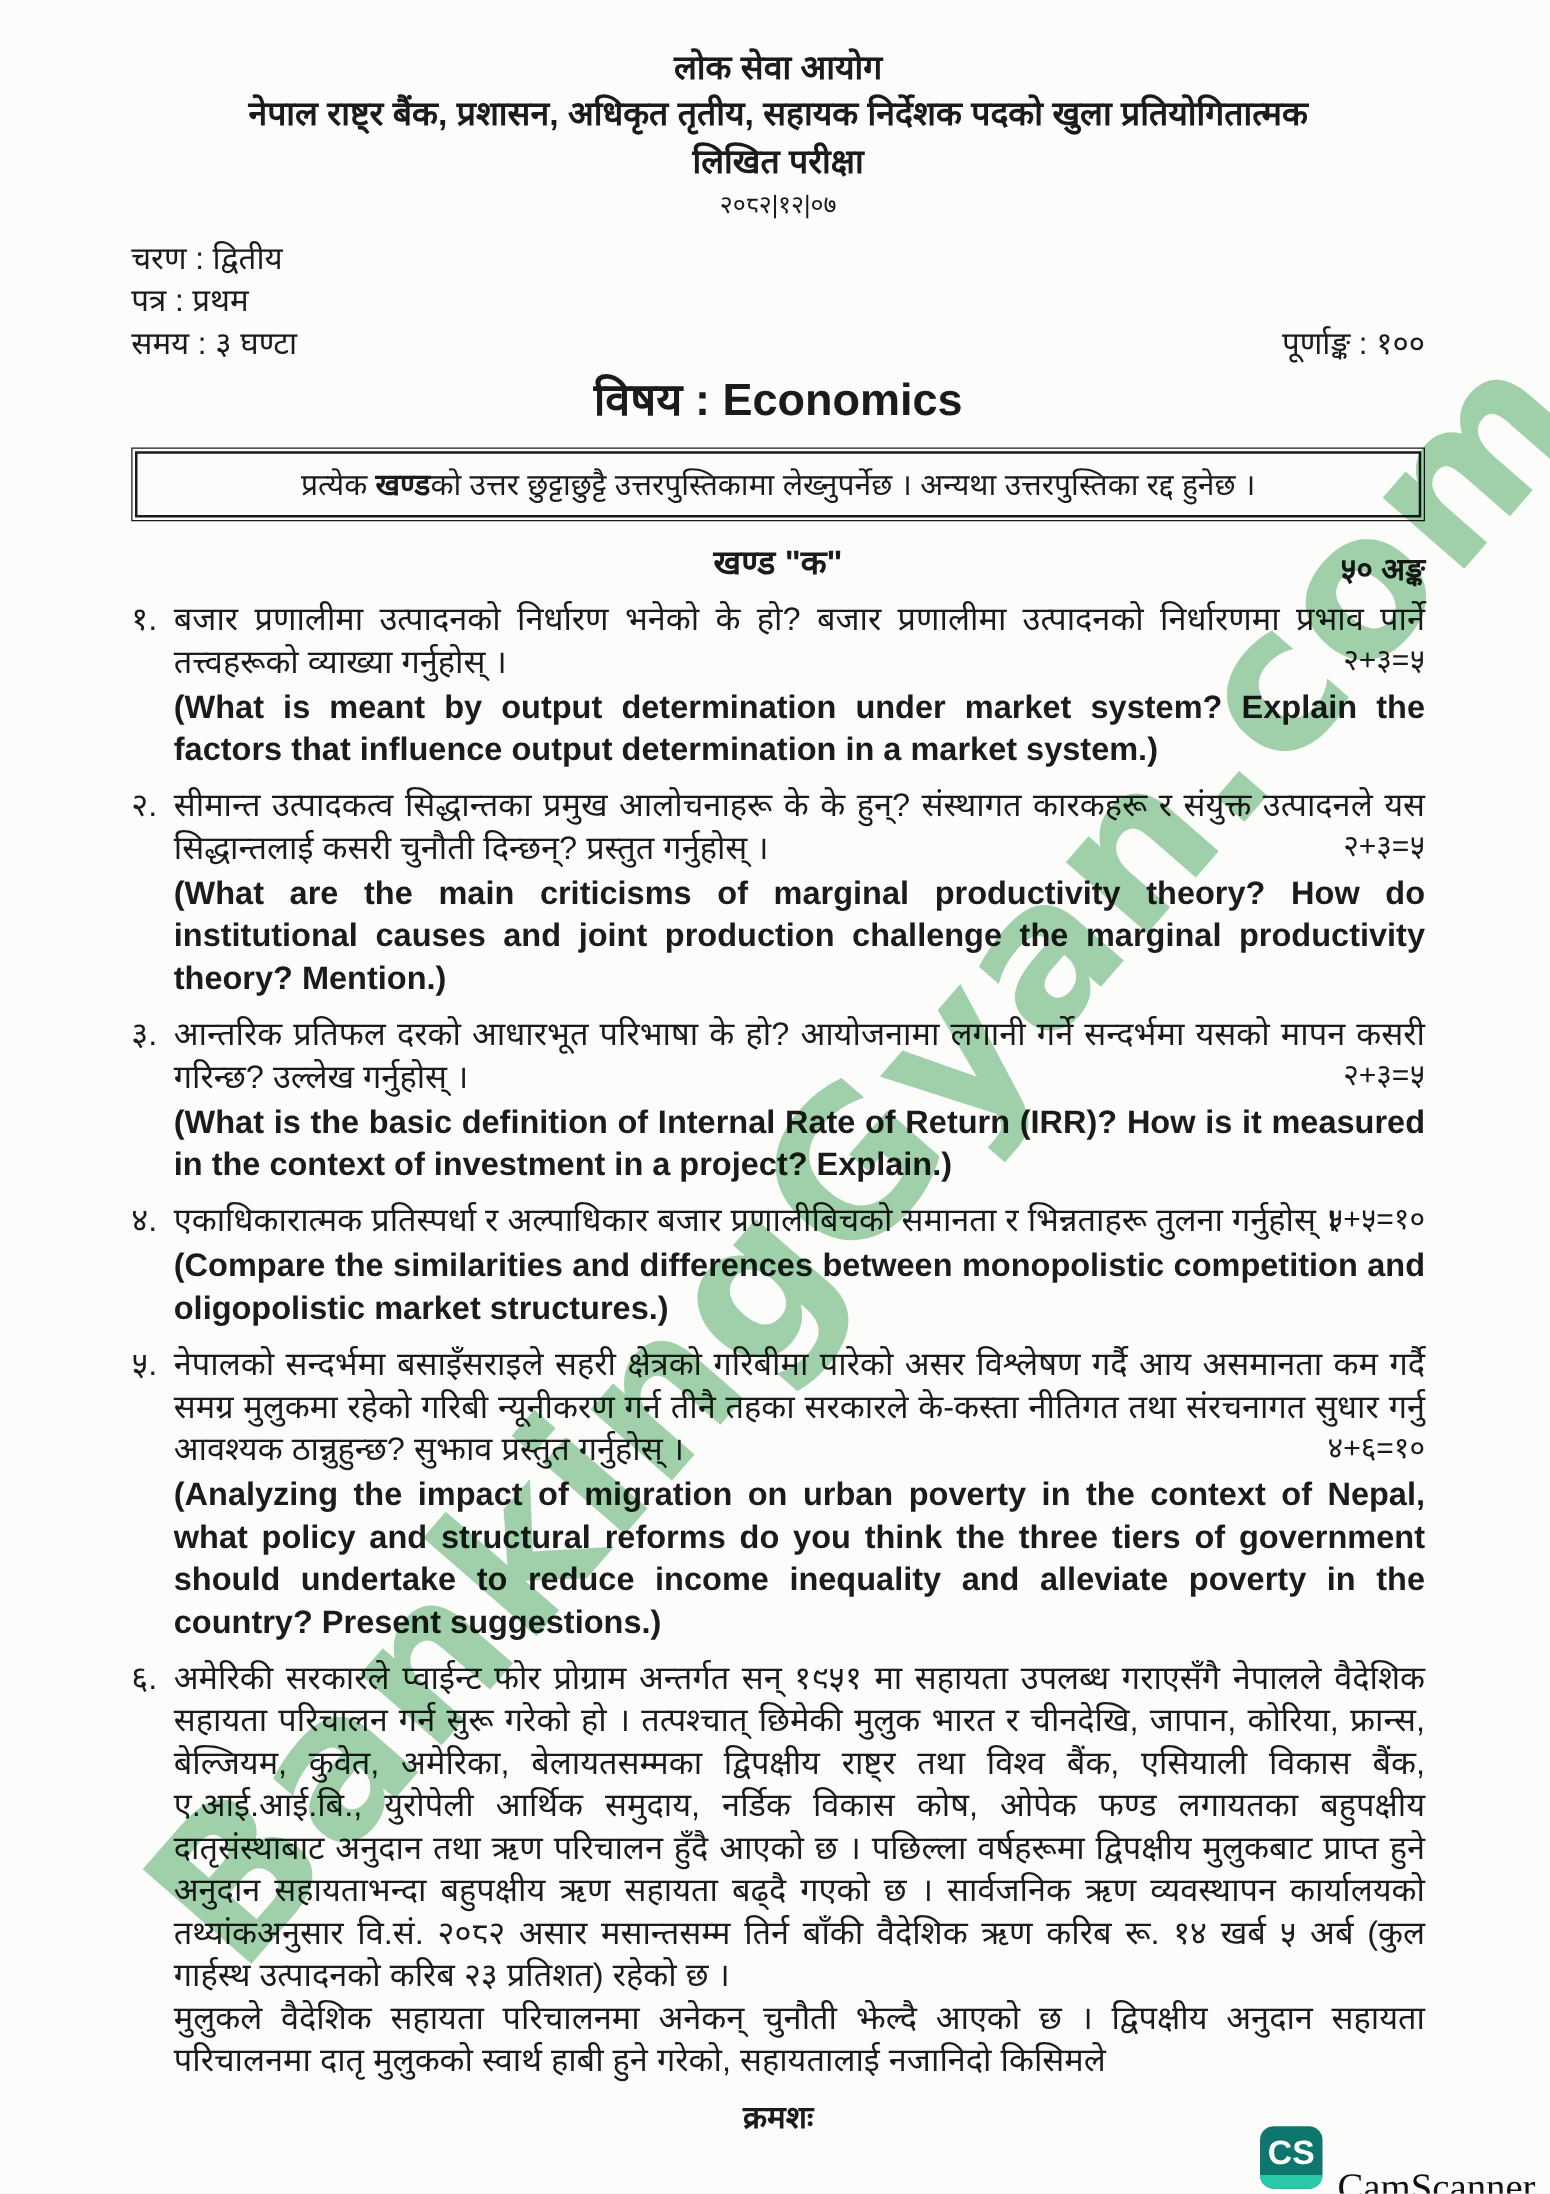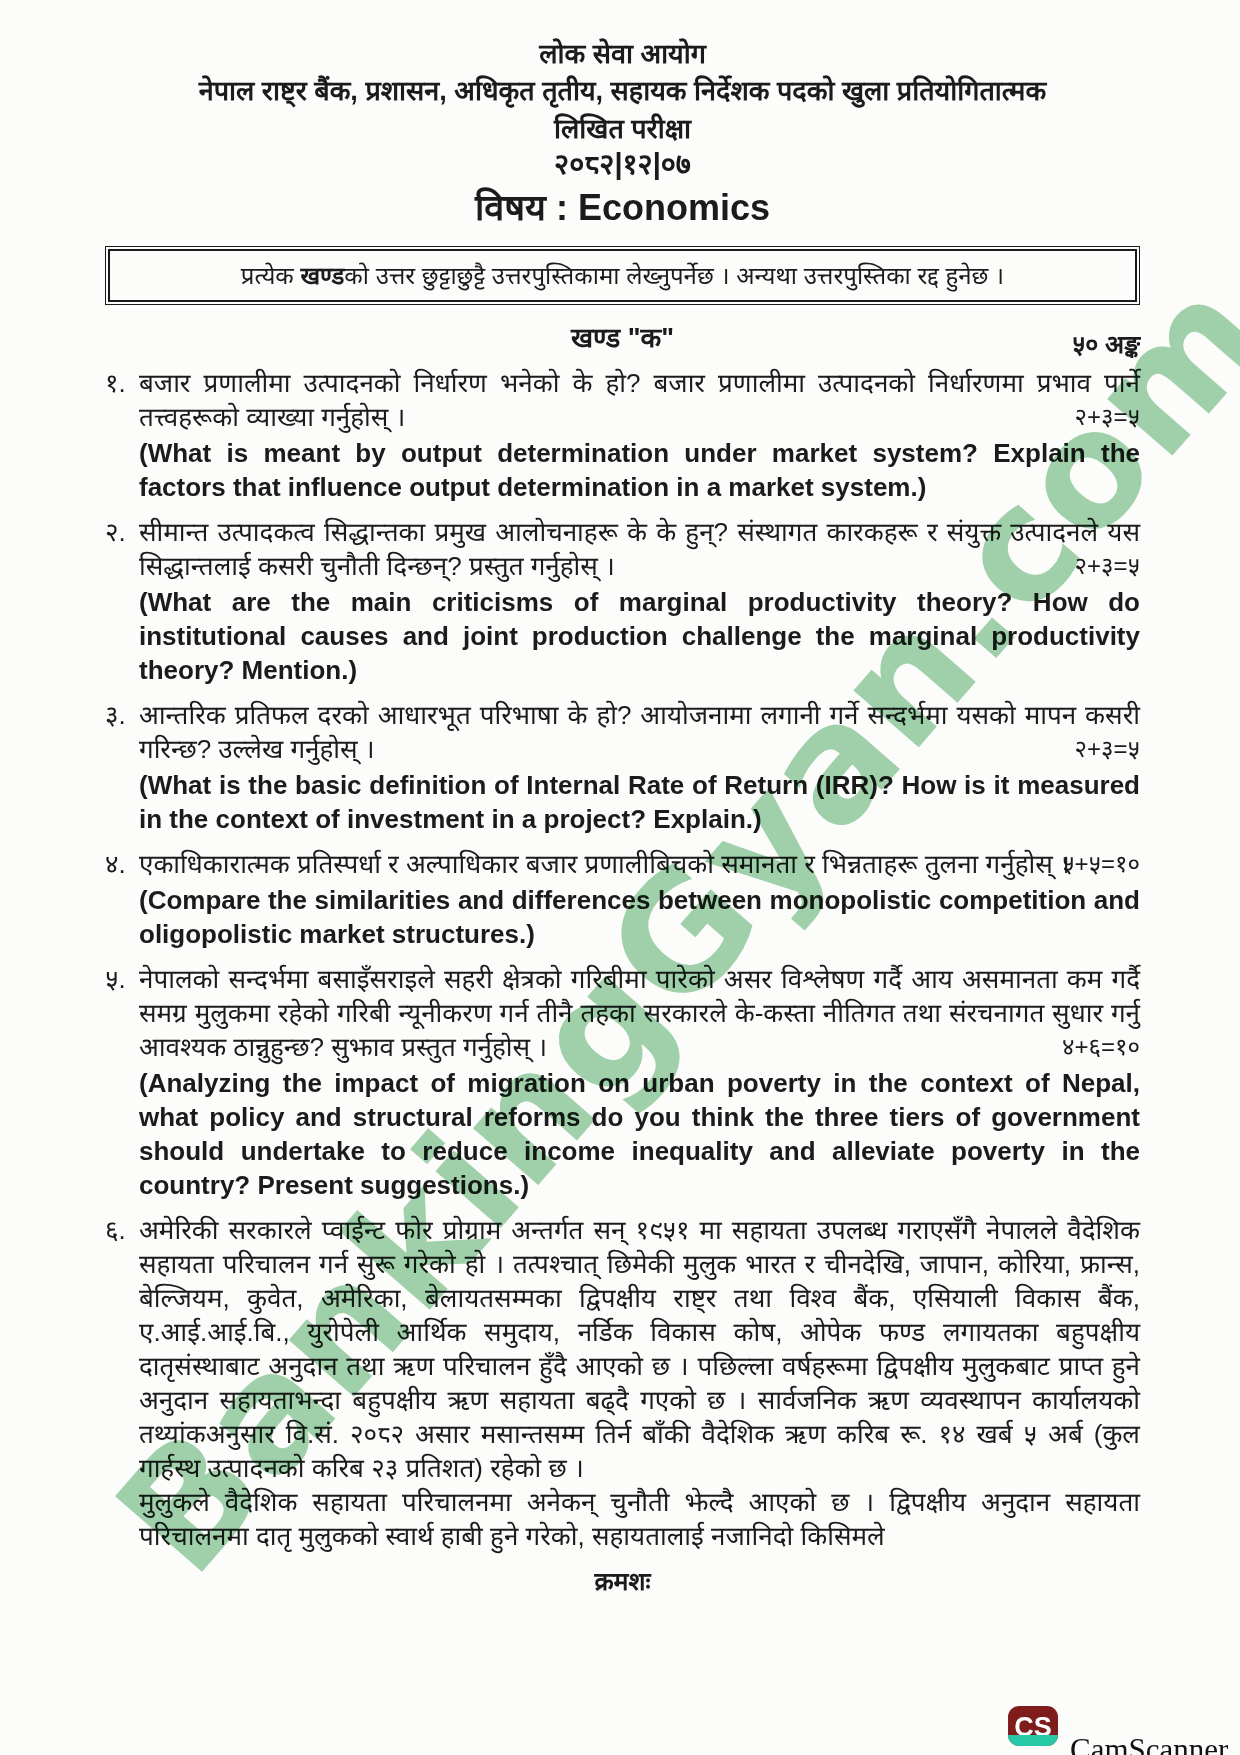--- a/index.html
+++ b/index.html
@@ -12,21 +12,21 @@
     padding:36px 100px 0 105px;
     overflow:hidden;
     font-family:"Liberation Sans","DejaVu Sans",sans-serif;
     color:#1b1b1b;
   }
   
   .hdr{ text-align:center; font-weight:bold; }
   .hdr-org{ font-size:27px; line-height:36px; }
   .hdr-exam{ font-size:27px; line-height:38px; }
   .hdr-type{ font-size:27px; line-height:38px; }
-  .hdr-date{ font-size:29px; line-height:32px; font-weight:bold; }
+  .hdr-date{ font-size:20px; line-height:32px; font-weight:normal; }
   
   .meta{ margin-top:10px; font-size:25px; line-height:34px; }
   .meta-row{ display:flex; justify-content:space-between; }
   
   .subject{ text-align:center; font-size:36px; font-weight:bold; margin-top:10px; line-height:36px;}
   .subject .latin{ font-family:"Liberation Sans",sans-serif; }
   
   .ibox-outer{ margin-top:20px; border:1.5px solid #1a1a1a; padding:2px; }
   .ibox-inner{ border:2.5px solid #1a1a1a; text-align:center; font-size:24px; padding:7px 10px 9px 10px; }
   .ibox-inner b{ font-weight:bold; }
@@ -51,21 +51,21 @@
     transform:rotate(-49deg);
     mix-blend-mode:multiply;
     pointer-events:none;
     font-family:"DejaVu Sans","Liberation Sans",sans-serif;
     white-space:nowrap;
     z-index:4;
   }
   
   .camscanner{ position:absolute; left:1008px; top:1684px; display:flex; align-items:center; }
   .cs-icon{
-    width:50px; height:40px; background:#7f1d1d; border-radius:11px;
+    width:50px; height:50px; background:#0f766e; border-radius:11px;
     position:relative; overflow:hidden; flex:0 0 50px;
   }
   .cs-icon .cs-txt{
     position:absolute; left:0; right:0; top:3px; text-align:center;
     color:#ffffff; font-weight:bold; font-size:27px; line-height:36px;
     font-family:"Liberation Sans",sans-serif;
   }
   .cs-icon .cs-strip{ position:absolute; left:0; right:0; bottom:0; height:11px; background:#29c9a7; }
   .cs-label{ margin-left:12px; font-family:"Liberation Serif","DejaVu Serif",serif; font-size:31px; color:#111;margin-top:48px; }
 </style>
@@ -76,20 +76,32 @@
 
   <div class="watermark">BankingGyan.com</div>
 
   <div class="hdr">
     <div class="hdr-org">लोक सेवा आयोग</div>
     <div class="hdr-exam">नेपाल राष्ट्र बैंक, प्रशासन, अधिकृत तृतीय, सहायक निर्देशक पदको खुला प्रतियोगितात्मक</div>
     <div class="hdr-type">लिखित परीक्षा</div>
     <div class="hdr-date">२०८२|१२|०७</div>
   </div>
 
+  <div class="meta">
+    <div class="meta-row">
+      <span>चरण : द्वितीय</span>
+    </div>
+    <div class="meta-row">
+      <span>पत्र : प्रथम</span>
+    </div>
+    <div class="meta-row">
+      <span>समय : ३ घण्टा</span>
+      <span>पूर्णाङ्क : १००</span>
+    </div>
+  </div>
 
   <div class="subject">
     <span>विषय :</span>
     <span class="latin">Economics</span>
   </div>
 
   <div class="ibox-outer">
     <div class="ibox-inner"><span>प्रत्येक </span><b>खण्ड</b><span>को उत्तर छुट्टाछुट्टै उत्तरपुस्तिकामा लेख्नुपर्नेछ । अन्यथा उत्तरपुस्तिका रद्द हुनेछ ।</span></div>
   </div>
 

